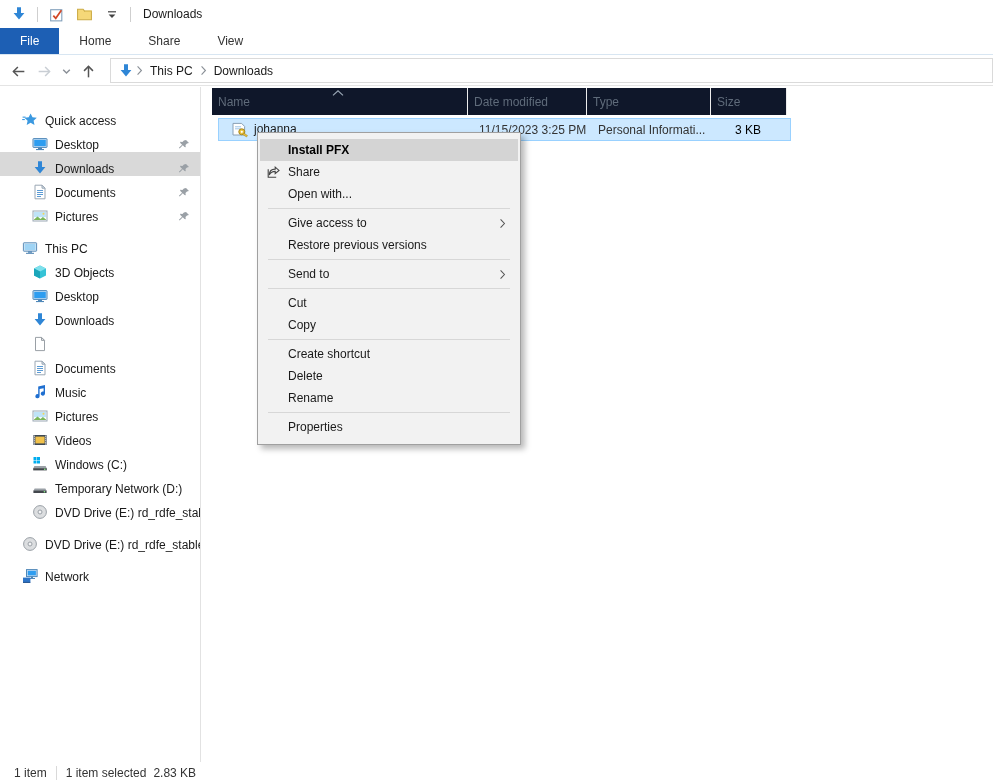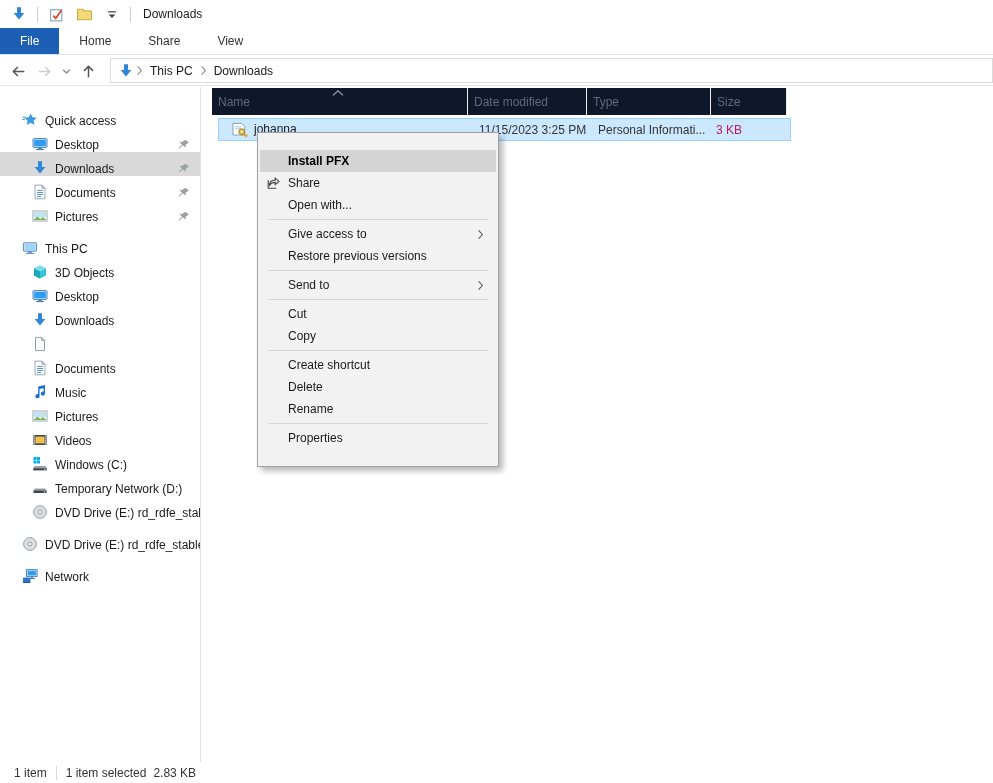--- a/index.html
+++ b/index.html
@@ -44,25 +44,25 @@
   .hcol.c0{width:256px}.hcol.c1{width:119px}.hcol.c2{width:124px}.hcol.c3{width:76px}
   .sort-ind{position:absolute;left:120px;top:2px}
 
   .file-row{position:absolute;left:218px;top:118px;width:573px;height:23px;display:flex;align-items:center;
             background:var(--selection-fill,#cce8ff);border:1px solid var(--selection-border,#99d1ff)}
   .cell{overflow:hidden;white-space:nowrap}
   .cell.name{width:254px;display:flex;align-items:flex-start;padding-left:12px}
   .cell.name .file-icon{width:18px;height:16px;margin-right:5px;flex:0 0 18px}
   .cell.date{width:119px;padding-left:6px;color:#333}
   .cell.type{width:124px;padding-left:6px;color:#333}
-  .cell.size{width:68px;text-align:left;color:#be185d;padding-right:4px}
-
-  
-  .context-menu{position:absolute;left:257px;top:132px;width:242px;background:#f2f2f2;border:1px solid #a0a0a0;
-                box-shadow:4px 4px 6px rgba(0,0,0,.28);padding:17px 0;z-index:50}
+  .cell.size{width:68px;text-align:center;color:#000000;padding-right:4px}
+
+  
+  .context-menu{position:absolute;left:257px;top:132px;width:264px;background:#f2f2f2;border:1px solid #a0a0a0;
+                box-shadow:4px 4px 6px rgba(0,0,0,.28);padding:6px 0;z-index:50}
   .menu-item{height:22px;display:flex;align-items:center;position:relative;padding-right:8px}
   .menu-item.highlighted{background:var(--menu-highlight,#d4d4d4);margin:0 2px}
   .menu-item.bold .menu-label{font-weight:bold;color:#000}
   .menu-label{margin-left:30px}
   .menu-item.highlighted .menu-label{margin-left:28px}
   .mi-icon{position:absolute;left:8px;top:3px;width:16px;height:16px}
   .submenu-arrow{margin-left:auto;display:flex;align-items:center;padding-right:6px}
   .menu-sep{height:1px;background:#d7d7d7;margin:3px 10px}
 
   

